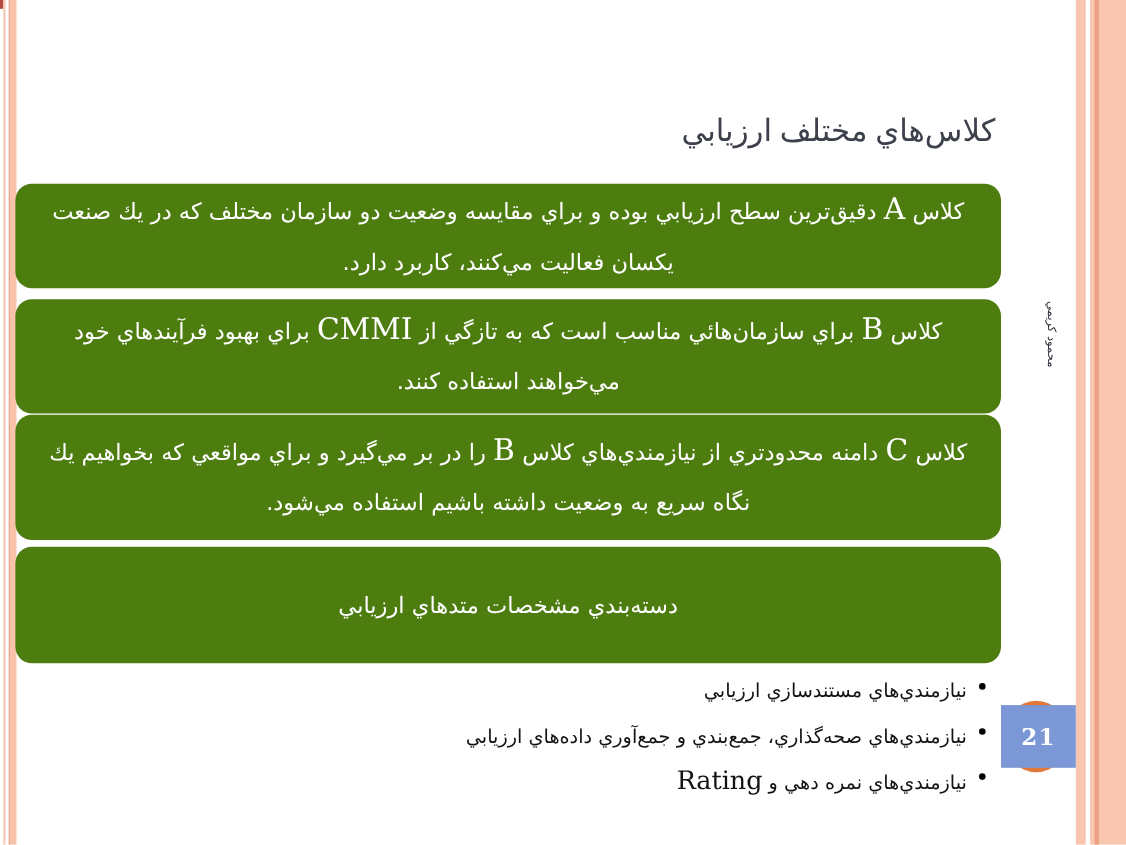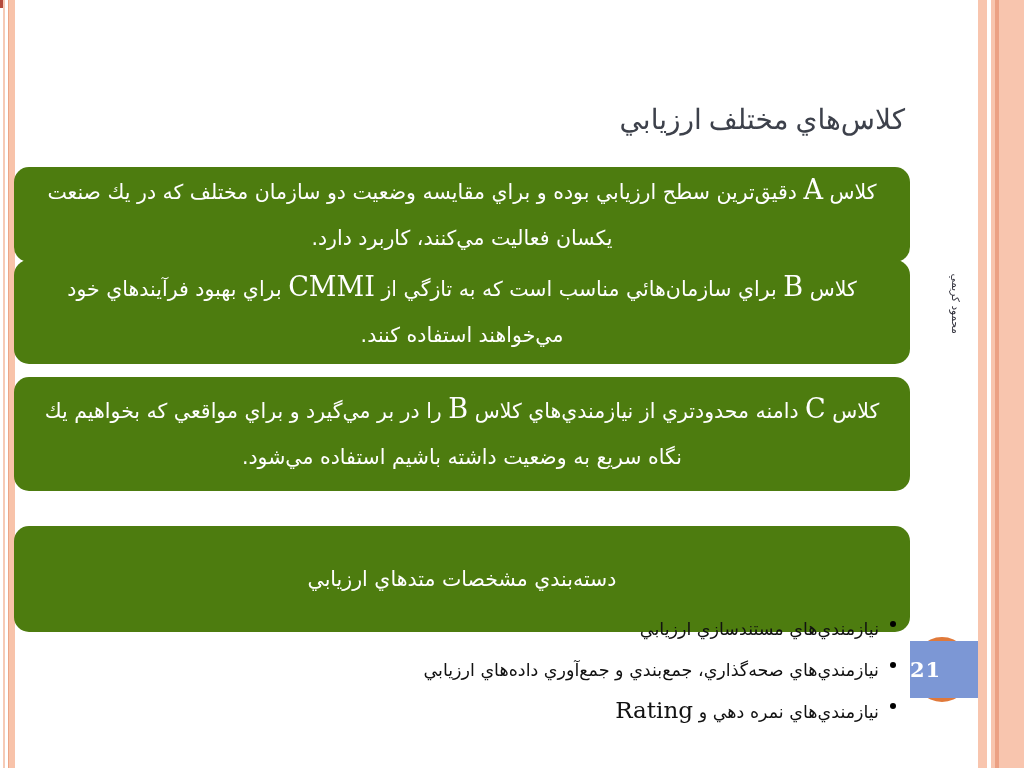--- a/index.html
+++ b/index.html
@@ -28,23 +28,23 @@
   
   .bluebox{
     left:14px;width:896px;
     background:#4d7c0f;border-radius:15px;
     color:#ffffff;direction:rtl;text-align:center;
     font-size:20.5px;line-height:46px;
     padding:0 26px;box-sizing:border-box;
     display:flex;flex-direction:column;justify-content:center;
   }
   .box-a{top:167px;height:95px;}
-  .box-b{top:260px;height:104px;}
+  .box-b{top:272px;height:104px;}
   .box-c{top:377px;height:114px;}
-  .box-d{top:526px;height:106px;}
+  .box-d{top:497px;height:106px;}
 
   .latin{
     font-family:"DejaVu Serif","Liberation Serif",serif;
     font-size:1.32em;line-height:1;
   }
 
   
   .bullets{
     top:608px;right:128px;width:720px;
     direction:rtl;text-align:right;color:#121212;
@@ -58,21 +58,21 @@
     margin-inline-end:11px;flex:0 0 auto;align-self:center;margin-top:-10px;
   }
 
   
   .badge-circle{
     left:912px;top:637px;width:60px;height:65px;border-radius:50%;
     background:#e0793a;
   }
   .badge-square{
     left:910px;top:641px;width:68px;height:57px;background:#7c97d5;
-    display:flex;align-items:center;
+    display:flex;align-items:center;justify-content:center;
     color:#fff;font-family:"DejaVu Serif","Liberation Serif",serif;
     font-size:21px;font-weight:bold;letter-spacing:1px;
   }
 
   
   .author{
     left:962px;top:268px;width:66px;height:14px;
     transform:rotate(90deg);transform-origin:0 0;
     direction:rtl;font-size:10.5px;color:#2f2f3a;white-space:nowrap;
   }

